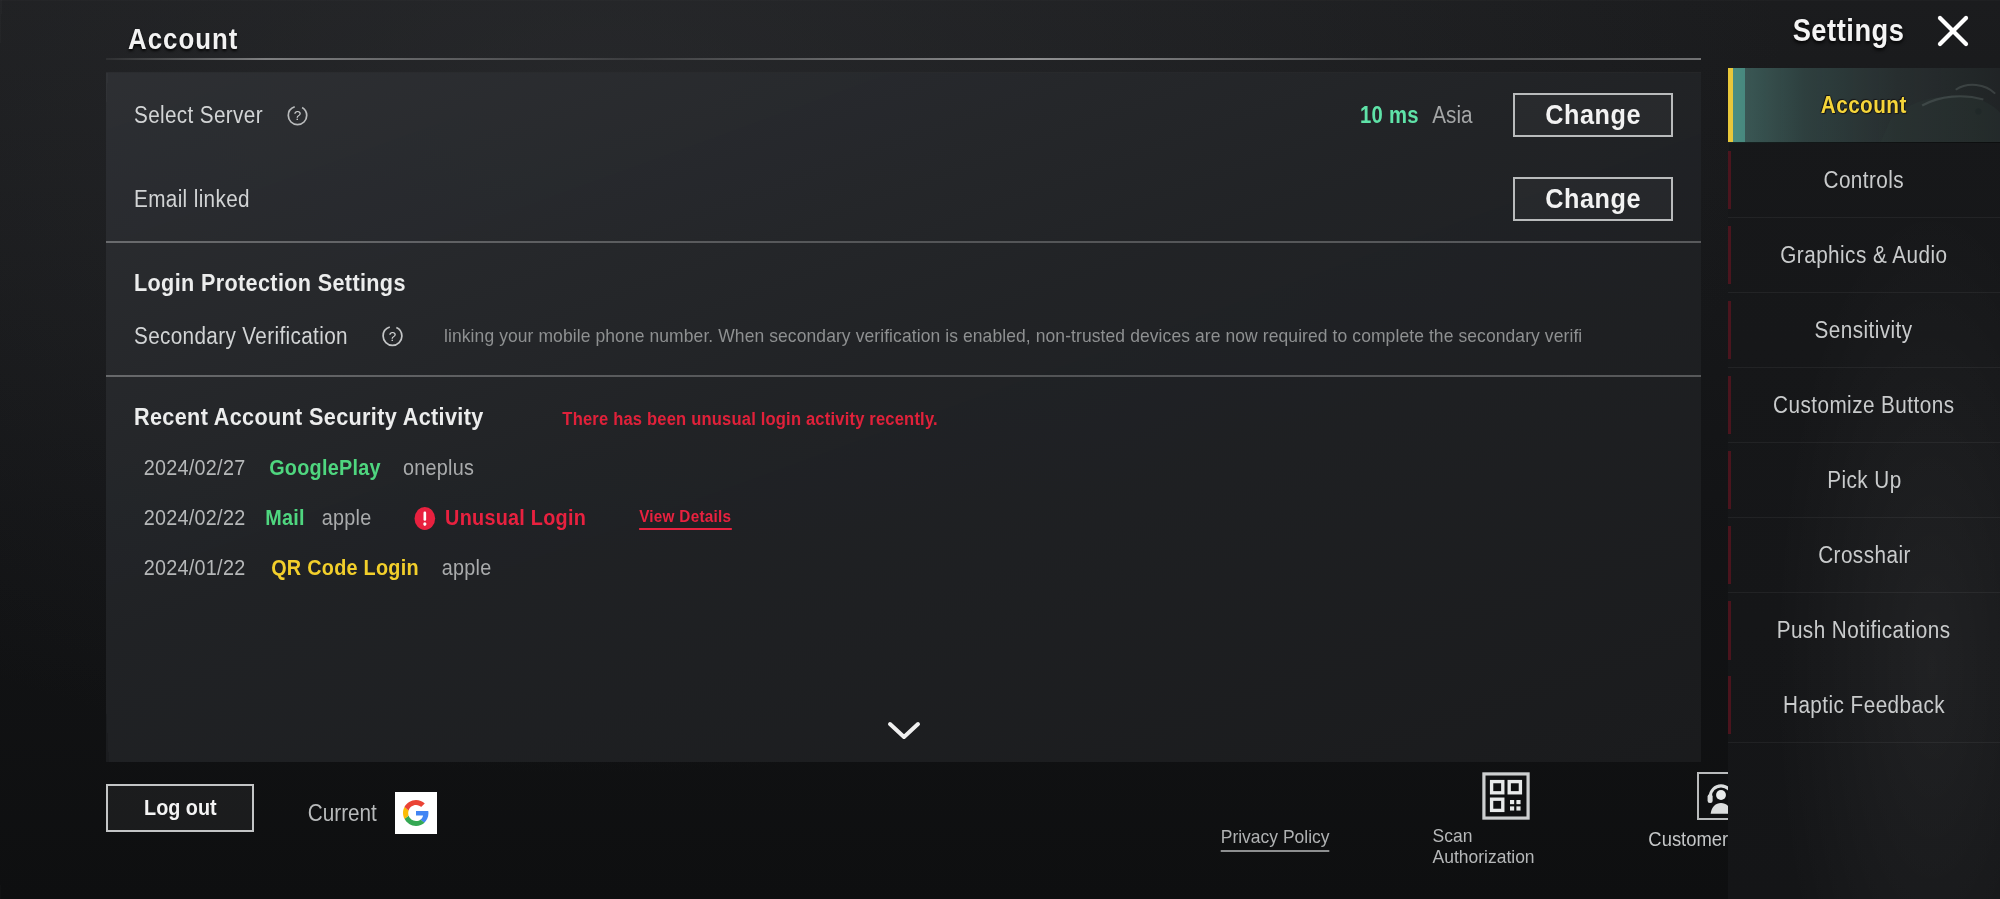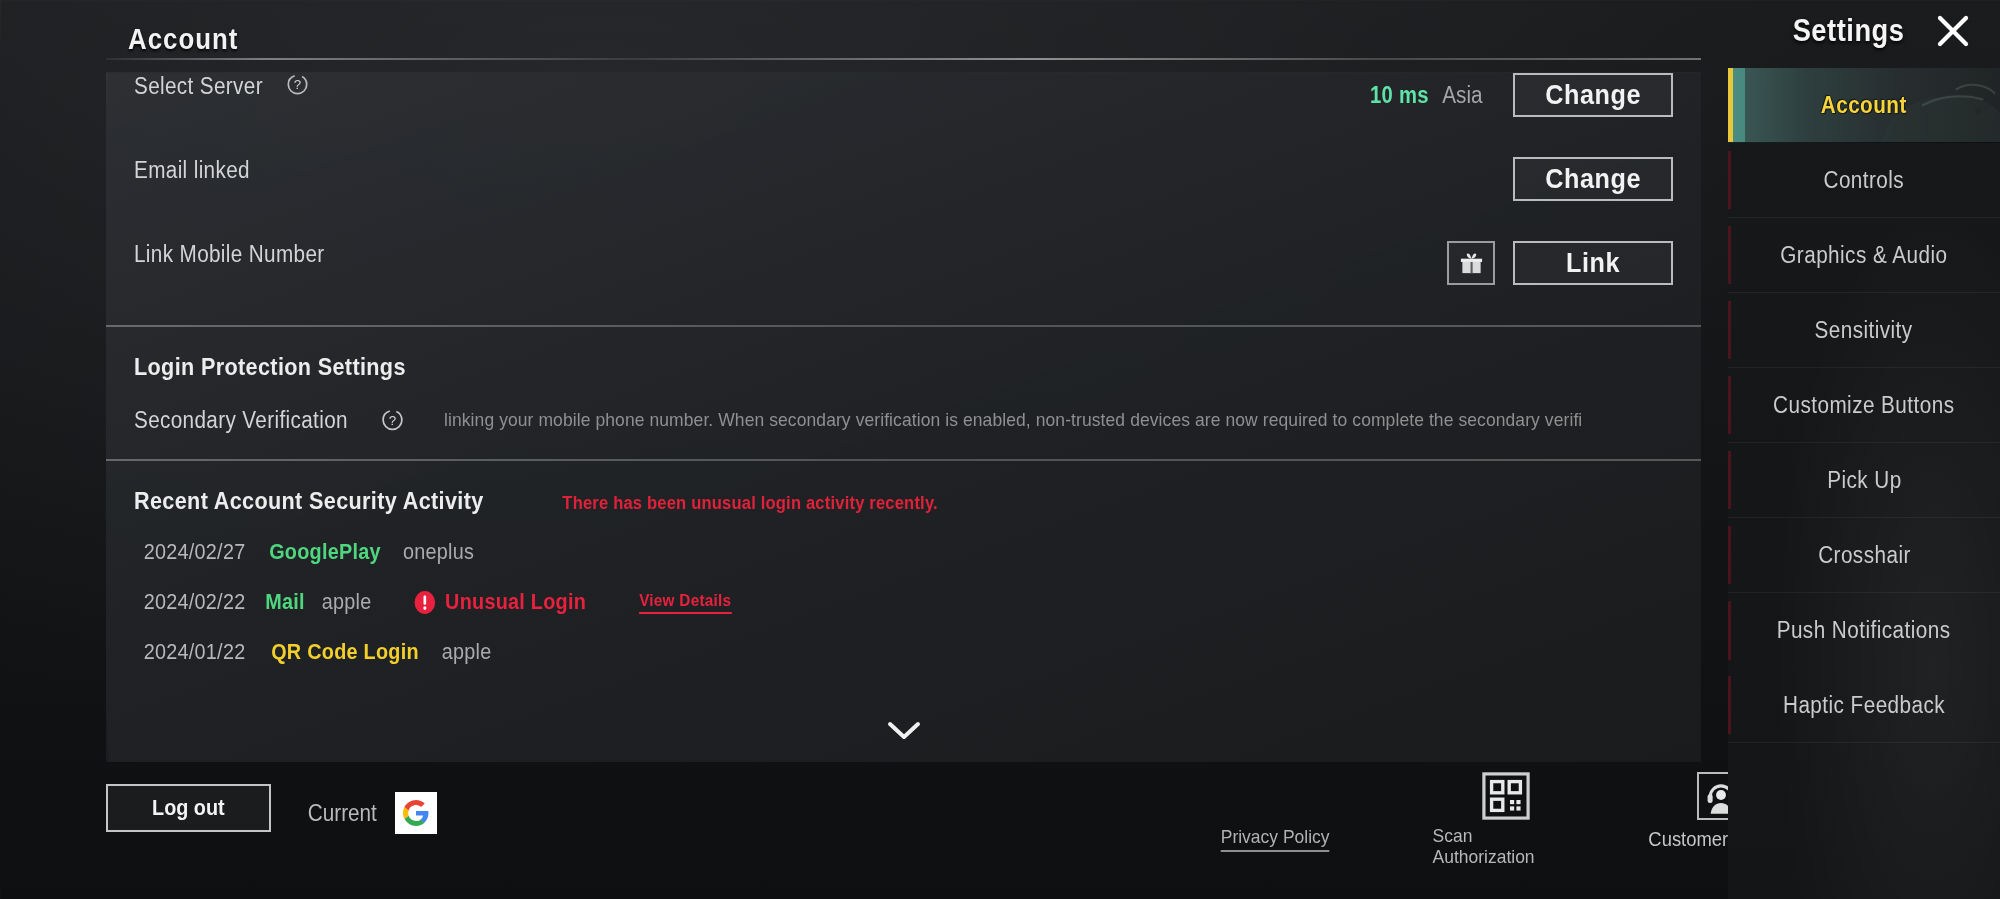--- a/index.html
+++ b/index.html
@@ -62,30 +62,30 @@
     border-top:1px solid rgba(255,255,255,.05);
   }
   #main-panel .paneltex {
     position:absolute; inset:0; pointer-events:none;
     background-image:
       linear-gradient(93deg, rgba(255,255,255,.02) 0 2px, transparent 2px 95px),
       linear-gradient(87deg, rgba(0,0,0,.12) 0 3px, transparent 3px 150px);
   }
 
   .row {
-    position:relative; height:84px; display:flex; align-items:flex-start;
+    position:relative; height:84px; display:flex; align-items:center;
     padding:0 28px 0 28px;
   }
   .row-label {
     font-size:23px; color:#d2d4d5; letter-spacing:.4px;
     font-family:"Liberation Sans Narrow","Liberation Sans",sans-serif;
     transform:scaleX(.9); transform-origin:left center;
     white-space:nowrap;
   }
-  .row-right { margin-left:auto; display:flex; align-items:center; gap:18px; }
+  .row-right { margin-left:auto; display:flex; align-items:center; gap:28px; }
 
   .help-icon {
     display:inline-flex; align-items:center; justify-content:center;
     width:23px; height:23px; margin-left:9px; vertical-align:-3px; cursor:pointer;
   }
 
   .ping { display:flex; align-items:baseline; gap:8px; margin-right:10px; }
   .ping .val { font-size:23px; font-weight:700; color:#5fe3a8; letter-spacing:.3px;
     font-family:"Liberation Sans Narrow","Liberation Sans",sans-serif; transform:scaleX(.88);}
   .ping .region { font-size:23px; color:#a4a6a7;
@@ -155,21 +155,21 @@
     position:absolute; left:50%; bottom:18px; transform:translateX(-50%);
     width:44px; height:28px; cursor:pointer;
   }
 
   
   #bottom-bar {
     position:absolute; left:106px; top:778px; width:1595px; height:110px;
   }
   #logout-btn {
     position:absolute; left:0; top:6px;
-    width:165px; height:48px; border:2px solid #c3c5c6;
+    width:148px; height:48px; border:2px solid #c3c5c6;
     background:rgba(255,255,255,.05); color:#f4f4f4;
     display:flex; align-items:center; justify-content:center;
     font-size:22px; font-weight:700; cursor:pointer;
     font-family:"Liberation Sans Narrow","Liberation Sans",sans-serif;
   }
   #logout-btn span { transform:scaleX(.9); }
   #current-group {
     position:absolute; left:198px; top:14px;
     display:flex; align-items:center; gap:14px;
   }
@@ -295,37 +295,20 @@
 
     <div class="row">
       <div class="row-label">Email linked</div>
       <div class="row-right">
         <div class="btn">
           <span>Change</span>
         </div>
       </div>
     </div>
 
-    <div class="row">
-      <div class="row-label">Link Mobile Number</div>
-      <div class="row-right">
-        <div class="icon-box">
-          <svg viewBox="0 0 26 26" width="25" height="25">
-            <rect x="3.5" y="10.5" width="19" height="12.5" fill="#d9dbdc"></rect>
-            <rect x="12" y="10.5" width="2.2" height="12.5" fill="#5a5c5e"></rect>
-            <rect x="2" y="8" width="22" height="3.4" fill="#eceeee"></rect>
-            <path d="M13 8 C9.5 8 6.5 3.5 9 2.6 C11 2 12.4 5.6 13 8 Z" fill="#e4e6e6"></path>
-            <path d="M13 8 C16.5 8 19.5 3.5 17 2.6 C15 2 13.6 5.6 13 8 Z" fill="#e4e6e6"></path>
-          </svg>
-        </div>
-        <div class="btn">
-          <span>Link</span>
-        </div>
-      </div>
-    </div>
 
     <div class="divider"></div>
 
     <div class="section-head">
       <span class="ttl">Login Protection Settings</span>
     </div>
 
     <div class="verify-row">
       <div class="row-label">Secondary Verification</div>
       <span class="help-icon">

